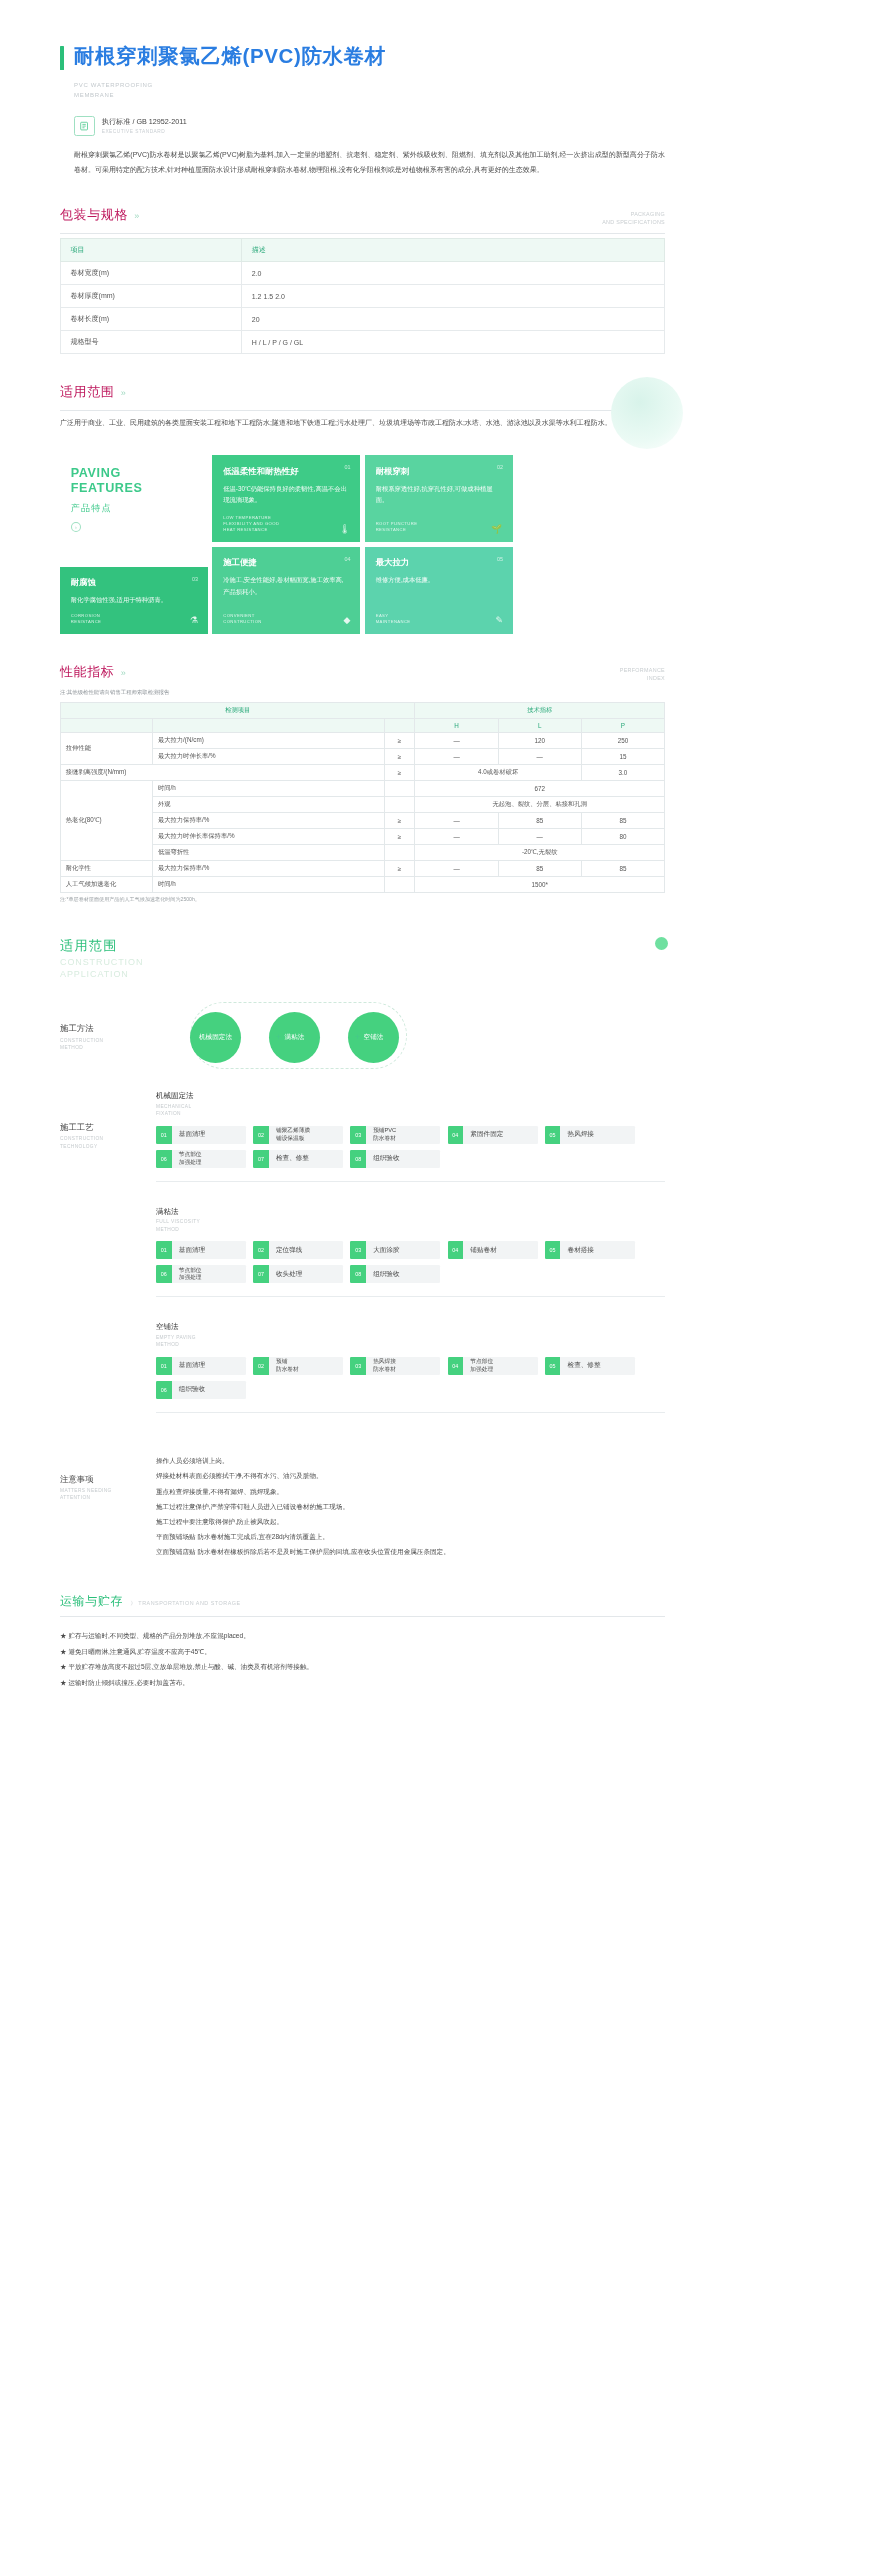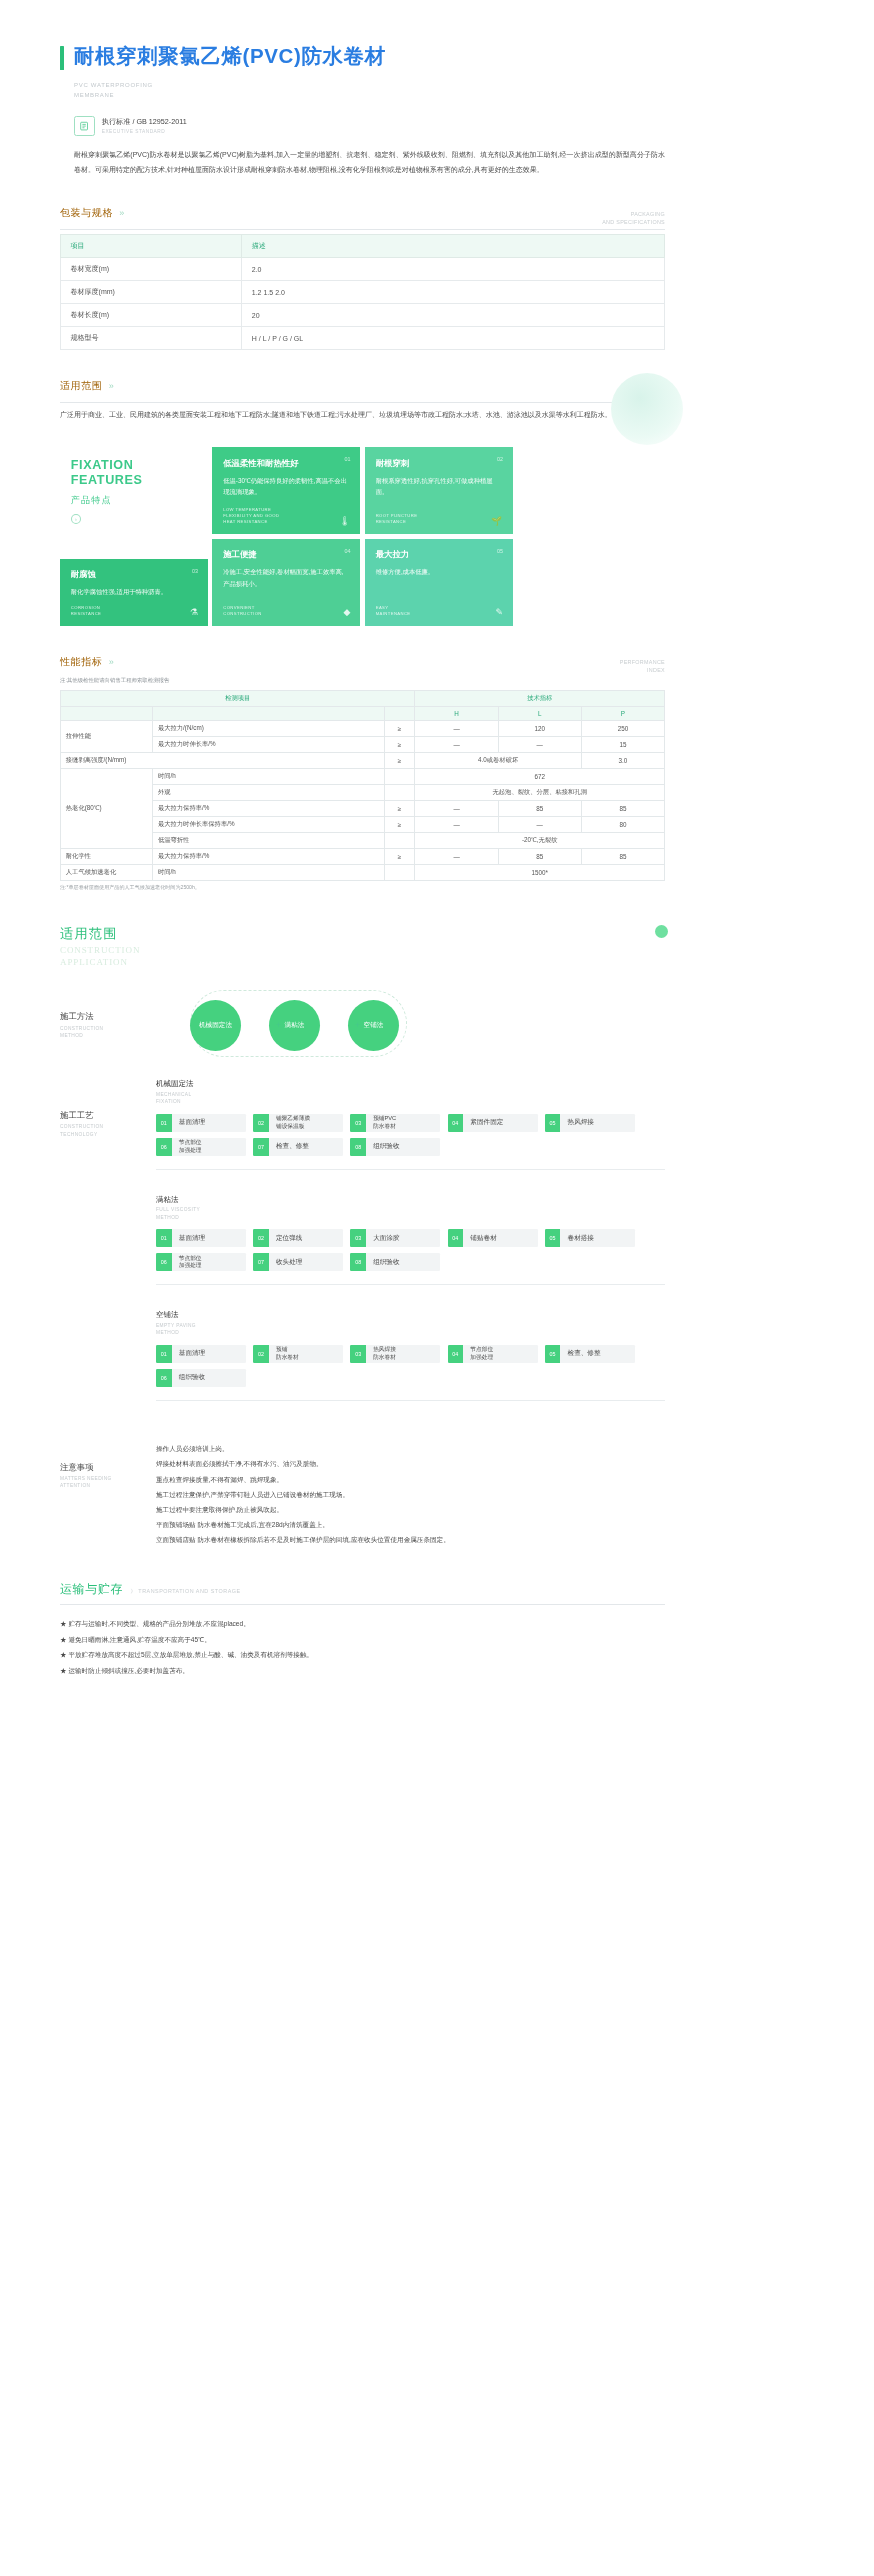--- a/index.html
+++ b/index.html
@@ -7,21 +7,21 @@
     width: 875px;
     background: #ffffff;
     font-family: "Liberation Sans", sans-serif;
     color: #333;
     -webkit-font-smoothing: antialiased;
   }
   .page { position: relative; width: 725px; min-height: 2576px; padding: 0 0 36px 0; }
 
   
   .sec-head { position: relative; margin: 0 0 8.4px 0; }
-  .sec-head .cn { font-size: 10px; color: #a16207; letter-spacing: 0.6px; display: inline-block; }
+  .sec-head .cn { font-size: 13px; color: #be185d; letter-spacing: 0.6px; display: inline-block; }
   .sec-head .arrows { color: #9fd9c0; font-size: 9px; margin-left: 3.6px; }
   .sec-head .en-right {
     position: absolute; right: 0; top: 3.6px; text-align: right;
     font-size: 5.4px; color: #c8cdd0; line-height: 1.5; letter-spacing: 0.3px;
   }
   .rule { height: 0.6px; background: #e3e7ea; width: 100%; }
 
   
   .header { padding: 42px 60px 0 60px; position: relative; }
   .title-row { display: flex; align-items: flex-start; }
@@ -213,21 +213,21 @@
       <span class="arrows">»</span>
     </div>
     <div class="rule"></div>
     <div class="scope-text">广泛用于商业、工业、民用建筑的各类屋面安装工程和地下工程防水;隧道和地下铁道工程;污水处理厂、垃圾填埋场等市政工程防水;水塔、水池、游泳池以及水渠等水利工程防水。</div>
     <div class="blob" style="right:42px; top:-6px; width:72px; height:72px; background:radial-gradient(circle at 40% 35%, #d8f3ea, #eafaf4 60%, #ffffff 100%);"></div>
   </div>
 
   <div class="features">
     <div class="fgrid">
       <div class="fcell fbrand">
-        <div class="b1" style="white-space:pre-line;">FIXATION
+        <div class="b1" style="white-space:pre-line;">PAVING
 FEATURES</div>
         <div class="b2">产品特点</div>
         <div class="b3">›</div>
       </div>
 
       <div class="fcell" style="background:#3ecb87;">
         <div class="fnum">01</div>
         <div class="ft">低温柔性和耐热性好</div>
         <div class="fd">低温-30℃仍能保持良好的柔韧性,高温不会出现流淌现象。</div>
         <div class="fen" style="white-space:pre-line;">LOW TEMPERATURE
@@ -365,21 +365,21 @@
           <td class="perf-sym"></td>
           <td class="perf-val" colspan="3">1500*</td>
         </tr>
       </tbody>
     </table>
     <div class="foot-note">注:*单层卷材屋面使用产品的人工气候加速老化时间为2500h。</div>
   </div>
 
   <div class="ca-head">
     <div class="cn">适用范围</div>
-    <div class="en" style="white-space:pre-line;font-family:Liberation Serif, serif;">CONSTRUCTION
+    <div class="en" style="white-space:pre-line;">CONSTRUCTION
 APPLICATION</div>
     <div class="blob" style="right:57px; top:0px; width:13.2px; height:13.2px; background:#6fe0a0;"></div>
   </div>
 
   <div class="method">
     <div class="method-label">
       <div class="cn">施工方法</div>
       <div class="en" style="white-space:pre-line;">CONSTRUCTION
 METHOD</div>
     </div>

